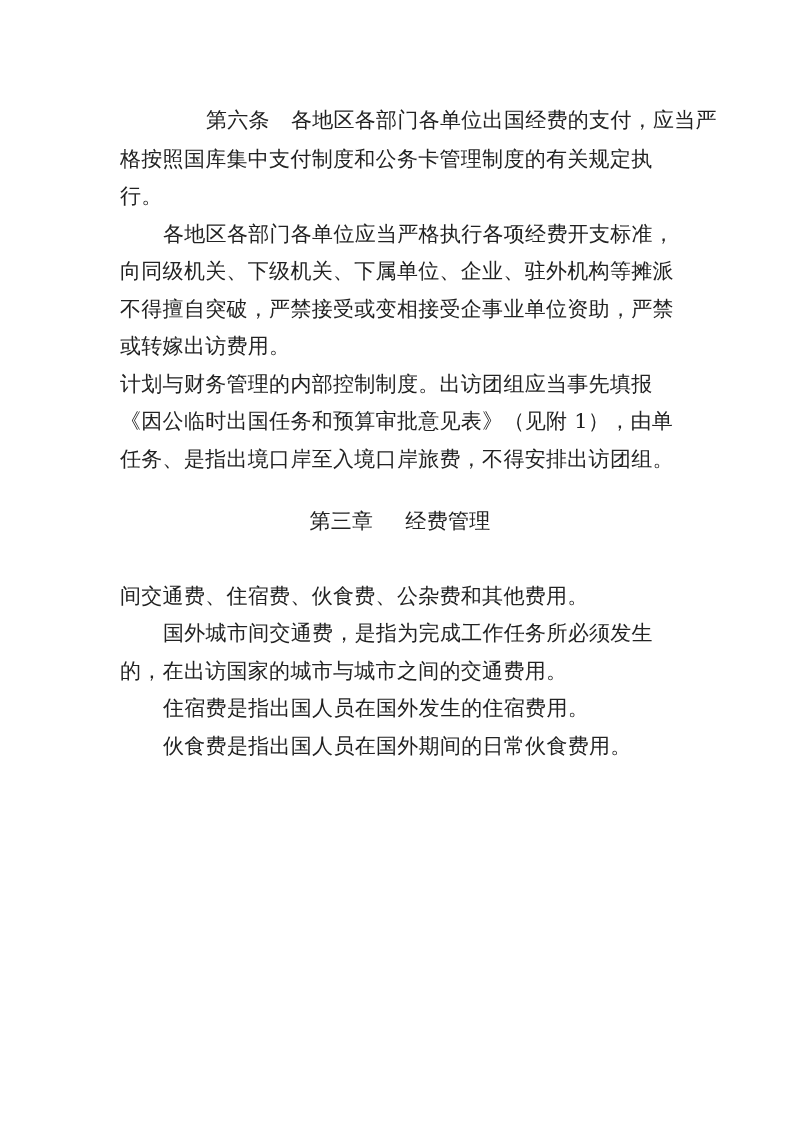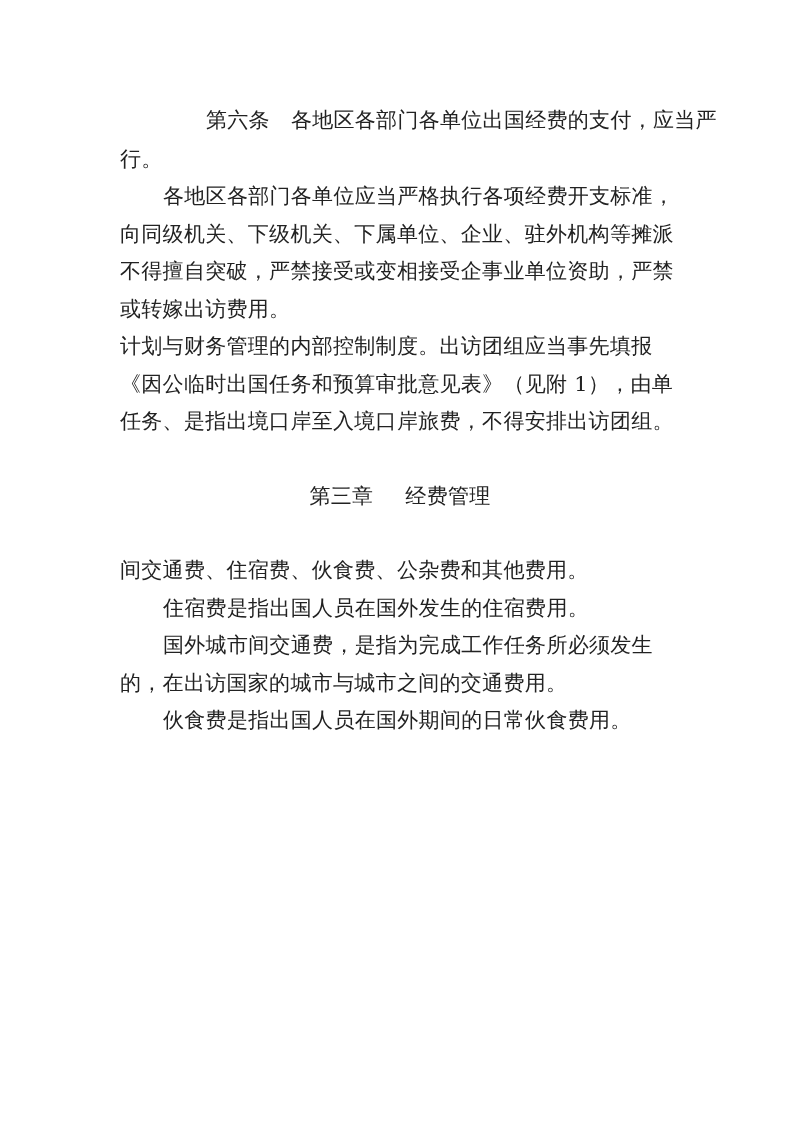--- a/index.html
+++ b/index.html
@@ -5,31 +5,32 @@
     html, body { margin: 0; padding: 0; background: #ffffff; }
     body { width: 793px; height: 1123px; position: relative; overflow: hidden; }
     .page {
       position: absolute; left: 120px; top: 102px; width: 560px;
       font-family: "DejaVu Serif", "Liberation Serif", serif;
       font-size: 21px; line-height: 37.5px; color: #222;
       letter-spacing: 0.3px;
     }
     .para { margin: 0; text-indent: 43px; }
     .line { display: block; white-space: nowrap; }
-    .heading { text-align: center; margin: 37px 0 37px 0; font-size: 21px; }
+    .heading { text-align: center; margin: 25px 0 37px 0; font-size: 21px; }
     .heading .gap { display: inline-block; width: 32px; }
     .art { display: inline-block; margin-right: 21px; font-family: Liberation Mono, monospace; }
   </style>
 </head>
 <body>
 
 <div class="page">
 
   <div class="para">
     <span class="line"><span class="art">第六条</span><span>各地区各部门各单位出国经费的支付，应当严</span></span>
+    <span class="line" style="margin-left:-43px">格按照国库集中支付制度和公务卡管理制度的有关规定执</span>
     <span class="line" style="margin-left:-43px">行。</span>
   </div>
 
   <div class="para">
     <span class="line">各地区各部门各单位应当严格执行各项经费开支标准，</span>
     <span class="line" style="margin-left:-43px">向同级机关、下级机关、下属单位、企业、驻外机构等摊派</span>
     <span class="line" style="margin-left:-43px">不得擅自突破，严禁接受或变相接受企事业单位资助，严禁</span>
     <span class="line" style="margin-left:-43px">或转嫁出访费用。</span>
   </div>
 
@@ -42,25 +43,25 @@
   <div class="heading">
     <span>第三章</span><span class="gap"></span><span>经费管理</span>
   </div>
 
   <div class="para">
     <span class="line" style="margin-left:-43px">间交通费、住宿费、伙食费、公杂费和其他费用。</span>
   </div>
 
 
   <div class="para">
-    <span class="line">住宿费是指出国人员在国外发生的住宿费用。</span>
+    <span class="line">国外城市间交通费，是指为完成工作任务所必须发生</span>
+    <span class="line" style="margin-left:-43px">的，在出访国家的城市与城市之间的交通费用。</span>
   </div>
 
   <div class="para">
-    <span class="line">国外城市间交通费，是指为完成工作任务所必须发生</span>
-    <span class="line" style="margin-left:-43px">的，在出访国家的城市与城市之间的交通费用。</span>
+    <span class="line">住宿费是指出国人员在国外发生的住宿费用。</span>
   </div>
 
   <div class="para">
     <span class="line">伙食费是指出国人员在国外期间的日常伙食费用。</span>
   </div>
 
 </div>
 
 </body></html>

